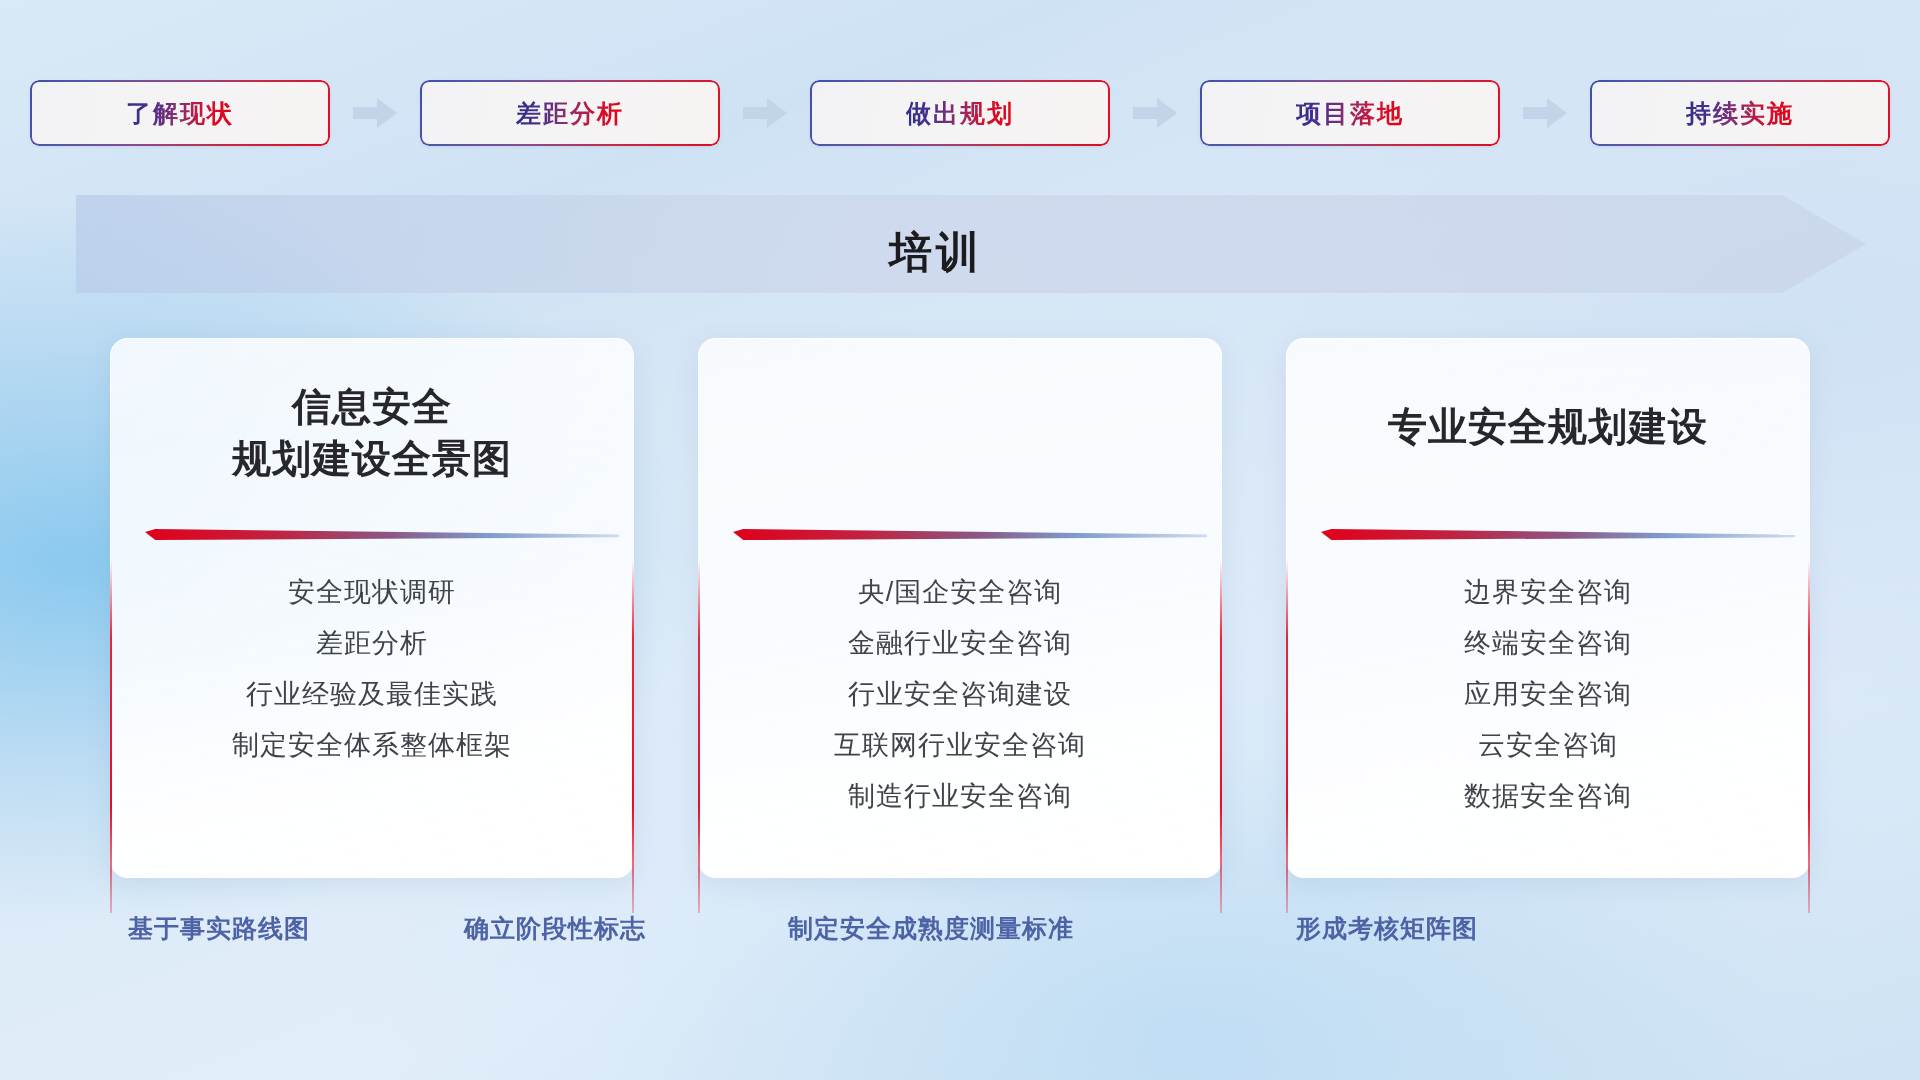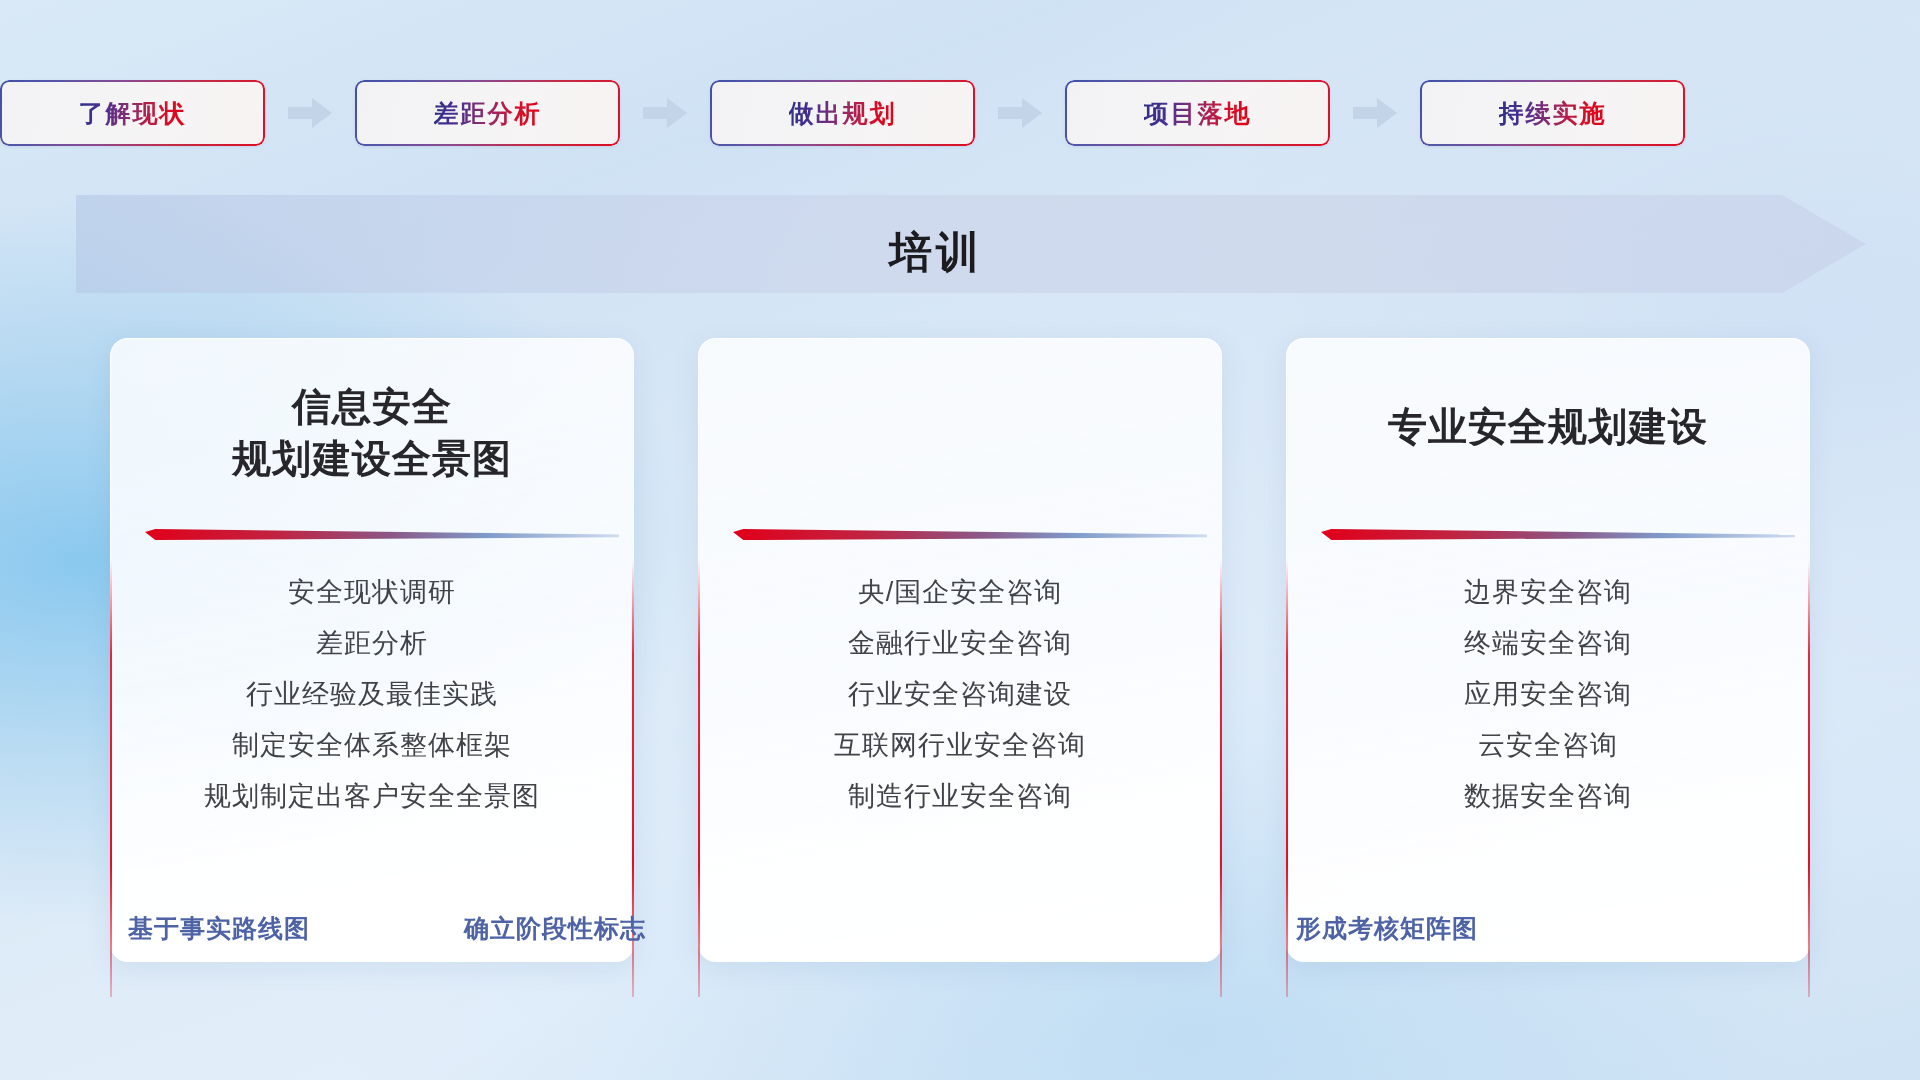--- a/index.html
+++ b/index.html
@@ -21,21 +21,21 @@
       radial-gradient(ellipse 1000px 600px at 62% 96%, rgba(171,211,240,0.55) 0%, rgba(200,224,244,0.15) 60%, rgba(214,230,246,0) 85%),
       linear-gradient(160deg, #d9e9f7 0%, #cfe2f4 22%, #dceaf7 48%, #e2eefa 68%, #cfe3f4 100%);
     overflow: hidden;
   }
 
   
   #steps {
     position: absolute;
     left: 0;
     top: 78px;
-    width: 1685px;
+    width: 1920px;
     height: 70px;
     display: flex;
     align-items: center;
     justify-content: center;
     gap: 16px;
   }
   .step-box {
     position: relative;
     width: 300px;
     height: 66px;
@@ -123,21 +123,21 @@
     left: 110px;
     top: 338px;
     width: 1700px;
     height: 542px;
     display: flex;
     justify-content: space-between;
   }
   .card {
     position: relative;
     width: 524px;
-    height: 624px;
+    height: 540px;
     border-radius: 18px;
     background: linear-gradient(170deg,
         rgba(255,255,255,0.80) 0%,
         rgba(252,253,255,0.88) 22%,
         rgba(250,252,255,0.93) 50%,
         rgba(255,255,255,0.97) 78%,
         rgba(255,255,255,1) 100%);
     border: 1px solid rgba(255,255,255,0.95);
     box-shadow: 0 6px 26px rgba(86,125,170,0.12);
     box-sizing: border-box;
@@ -282,21 +282,20 @@
             </linearGradient>
           </defs>
           <path d="M0 3 L10 0 L460 5.6 L460 8.3 L10 11 Z" fill="url(#dg1)"></path>
         </svg>
       </div>
       <div class="card-list">
         <div class="li">安全现状调研</div>
         <div class="li">差距分析</div>
         <div class="li">行业经验及最佳实践</div>
         <div class="li">制定安全体系整体框架</div>
-        <div class="li">规划制定出客户安全全景图</div>
       </div>
     </div>
 
     <div class="card one-line">
       <div class="card-divider">
         <svg viewBox="0 0 460 13" preserveAspectRatio="none" aria-hidden="true">
           <defs>
             <linearGradient id="dg2" x1="0" y1="0" x2="1" y2="0">
               <stop offset="0%" stop-color="#e1001a"></stop>
               <stop offset="28%" stop-color="#c02341"></stop>
@@ -340,16 +339,17 @@
         <div class="li">云安全咨询</div>
         <div class="li">数据安全咨询</div>
       </div>
     </div>
 
   </div>
 
   <div id="footnotes">
     <div class="footnote" style="left:128px">基于事实路线图</div>
     <div class="footnote" style="left:464px">确立阶段性标志</div>
+    <div class="footnote" style="left:788px">制定安全成熟度测量标准</div>
     <div class="footnote" style="left:1296px">形成考核矩阵图</div>
   </div>
 
 </div>
 
 </body></html>

